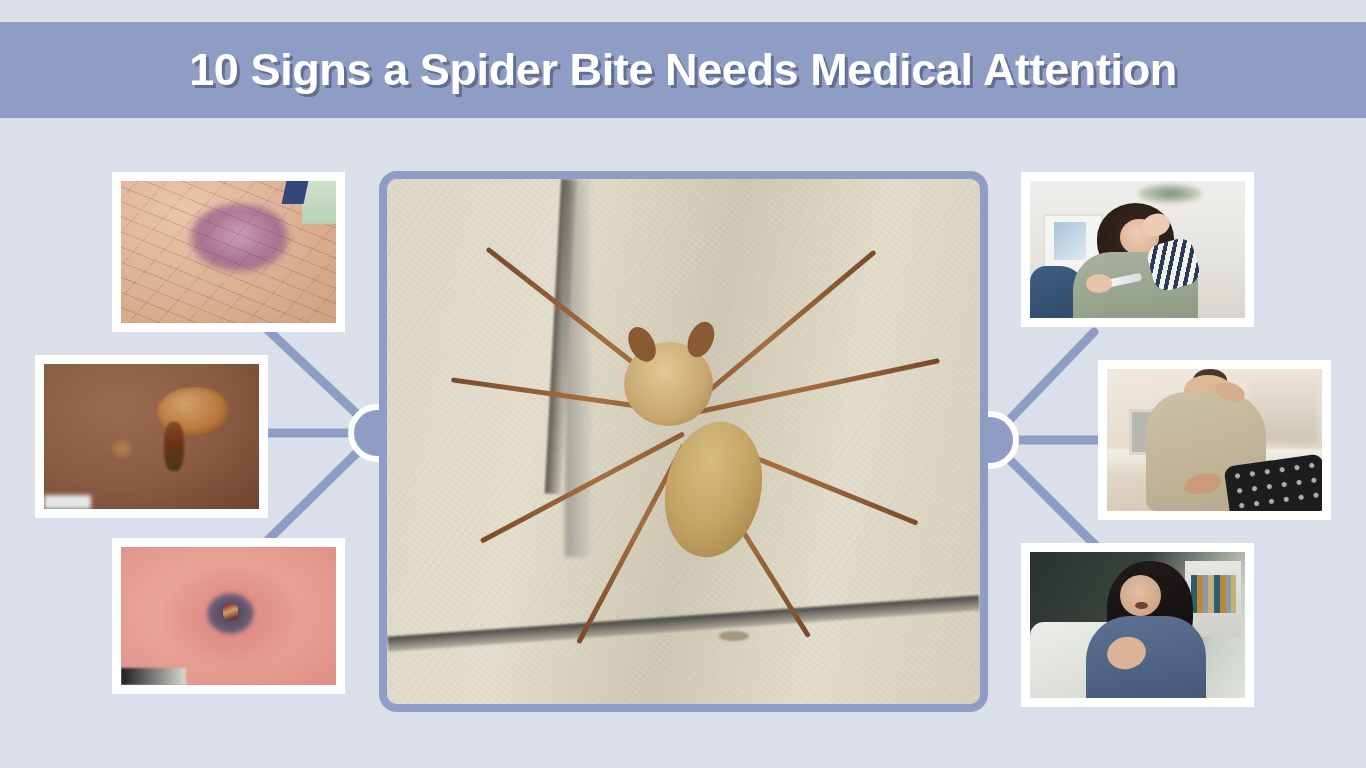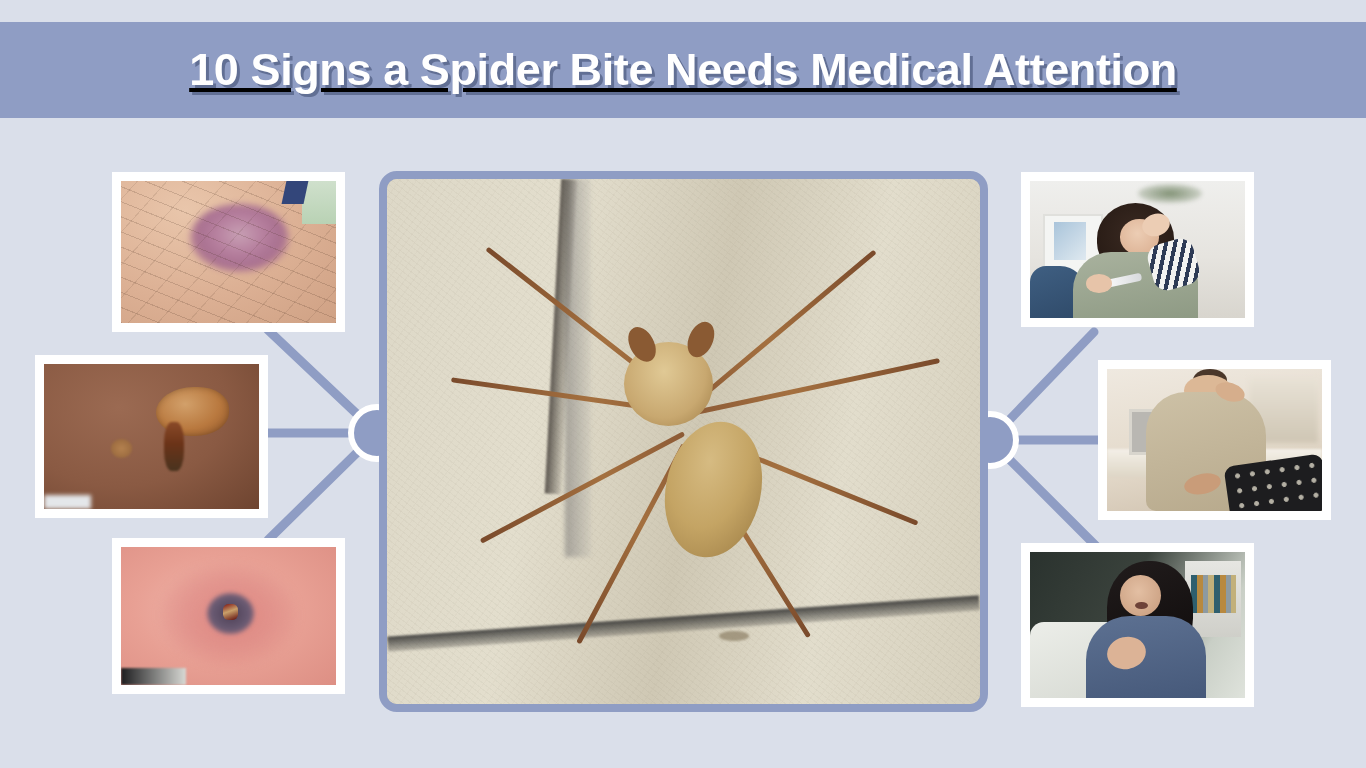--- a/index.html
+++ b/index.html
@@ -23,21 +23,20 @@
   .header-bar {
     position: absolute;
     left: 0;
     top: 22px;
     width: 1366px;
     height: 96px;
     background: #8f9dc4;
     display: flex;
     align-items: center;
     justify-content: center;
-    text-decoration: underline;
   }
   .header-title {
     font-size: 45px;
     font-weight: bold;
     color: #ffffff;
     letter-spacing: -0.4px;
     text-shadow: 3px 3px 0 rgba(60, 72, 110, 0.55);
     white-space: nowrap;
     font-family: "Liberation Sans", sans-serif;
   }

